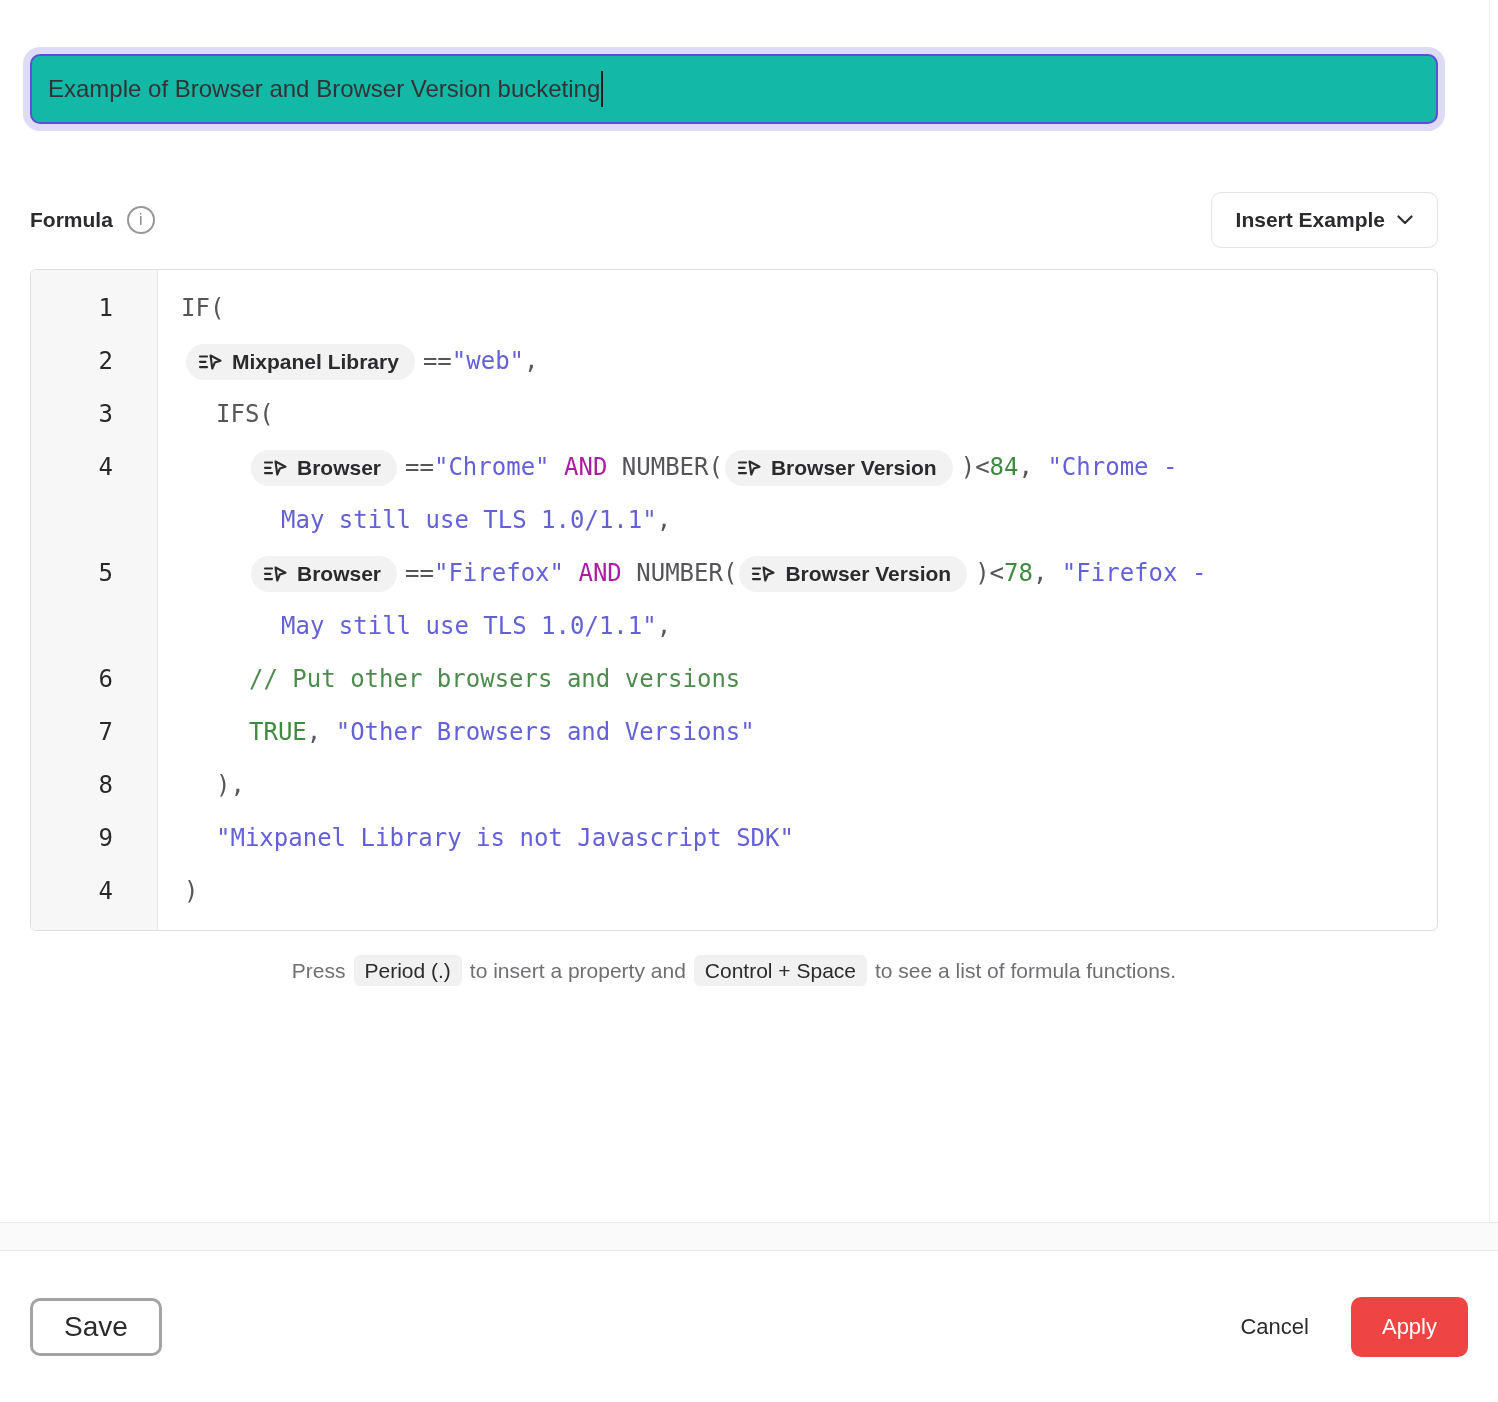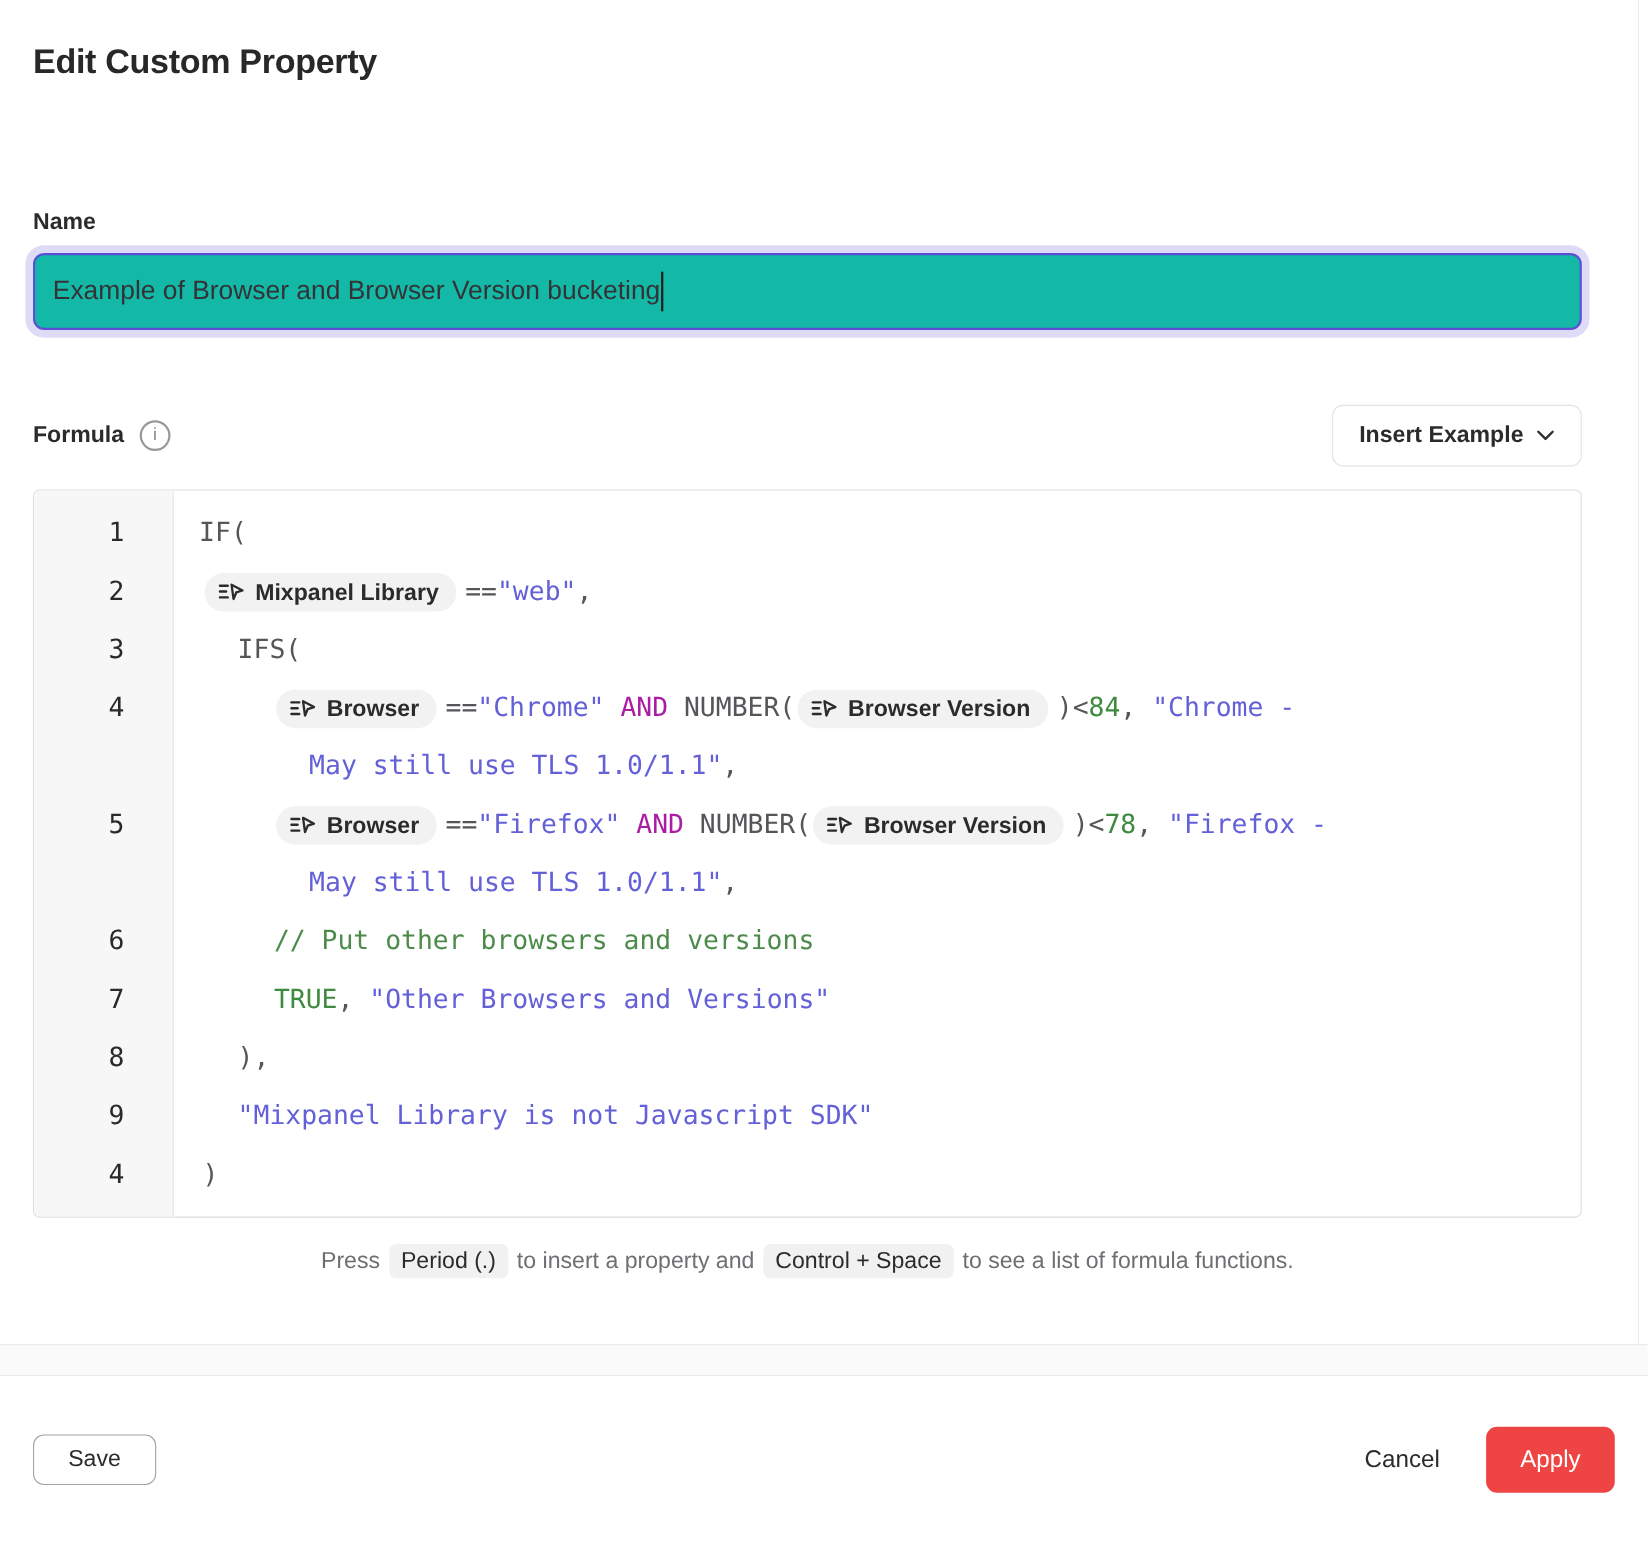--- a/index.html
+++ b/index.html
@@ -76,43 +76,41 @@
   .hint { margin-top:26px; text-align:center; font-size:21px; color:#6f6f73; line-height:28px; }
   .key-badge {
     background:#f1f1f1; border-radius:6px; padding:4px 11px; margin:0 8px;
     color:#2b2b2e; font-weight:500;
   }
 
   .gap-strip { width:1498px; height:28px; background:#fafafa; border-bottom:1px solid #e7e7e7; }
 
   .footer { display:flex; align-items:center; padding:46px 30px 0 30px; }
   .btn-save {
-    height:46px; padding:0 31px; background:#fff; border:1px solid #a3a3a3; border-radius:10px;
-    font-size:21px; font-weight:500; color:#2b2b2e; cursor:pointer;
+    height:58px; padding:0 31px; background:#fff; border:3px solid #a3a3a3; border-radius:10px;
+    font-size:28px; font-weight:500; color:#2b2b2e; cursor:pointer;
     font-family:"Liberation Sans", sans-serif; margin-right:auto;
   }
   .btn-cancel {
     background:none; border:none; font-size:22px; font-weight:500; color:#2b2b2e;
     margin-right:42px; cursor:pointer; font-family:"Liberation Sans", sans-serif;
   }
   .btn-apply {
     height:60px; padding:0 31px; background:#ef4444; border:none; border-radius:10px;
     font-size:22px; font-weight:500; color:#ffffff; cursor:pointer;
     font-family:"Liberation Sans", sans-serif;
   }
 </style>
 </head>
 <body>
 
 <div class="scroll-area">
   <div class="right-track"></div>
   <div class="content">
-    <div class="dialog-title">Edit Custom Property</div>
-
-    <div class="field-label">Name</div>
+
     <div class="text-input">
       <span>Example of Browser and Browser Version bucketing</span>
       <span class="caret"></span>
     </div>
 
     <div class="formula-row">
       <div class="formula-label-wrap">
         <span class="field-label" style="margin-top:0;">Formula</span>
         <span class="info-icon">i</span>
       </div>

